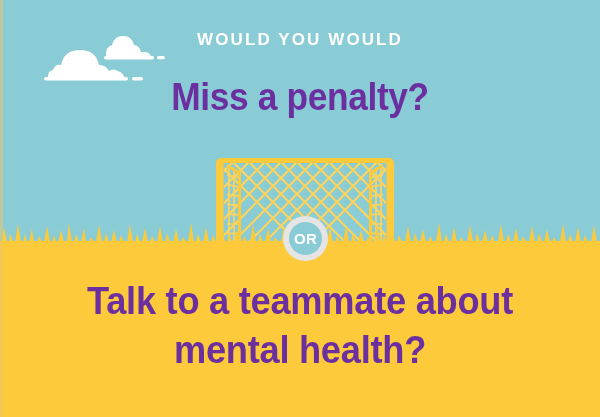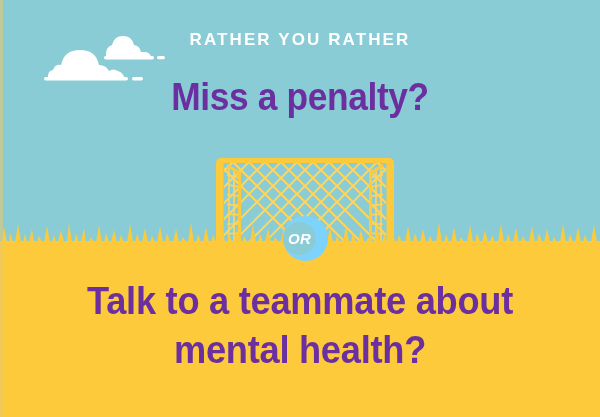--- a/index.html
+++ b/index.html
@@ -108,25 +108,24 @@
     display: block;
     white-space: nowrap;
   }
 
   
   .or-badge {
     position: absolute;
     left: 283px; top: 216px;
     width: 45px; height: 45px;
     border-radius: 50%;
-    background: #7dd3fc;
+    background: #e5e5e5;
     display: flex;
     align-items: center;
-    justify-content: flex-start;
-    font-style: italic;
+    justify-content: center;
   }
   .or-inner {
     width: 33px; height: 33px;
     border-radius: 50%;
     background: #8accd6;
     display: flex;
     align-items: center;
     justify-content: center;
   }
   .or-text {
@@ -158,21 +157,21 @@
 
       <g fill="#ffffff">
         <path d="M8 54 L8 50 Q8 45 13 44 Q15 38 21 39 Q24 24 40 24 Q56 24 59 39
                  Q66 39 69 45 Q73 42 78 45 Q84 47 85 54 Z"></path>
         <rect x="4" y="51" width="84" height="3.6" rx="1.8"></rect>
         <rect x="92" y="51" width="11" height="3.4" rx="1.7"></rect>
       </g>
     </svg>
   </div>
 
-  <div class="kicker">RATHER YOU RATHER</div>
+  <div class="kicker">WOULD YOU WOULD</div>
 
   <div class="title-top">Miss a penalty?</div>
 
   <div class="goal">
     <svg width="200" height="100" viewBox="0 0 200 100">
       <defs>
         <clipPath id="netclip">
           <rect x="19" y="10" width="162" height="84"></rect>
         </clipPath>
         <clipPath id="lsideclip">

